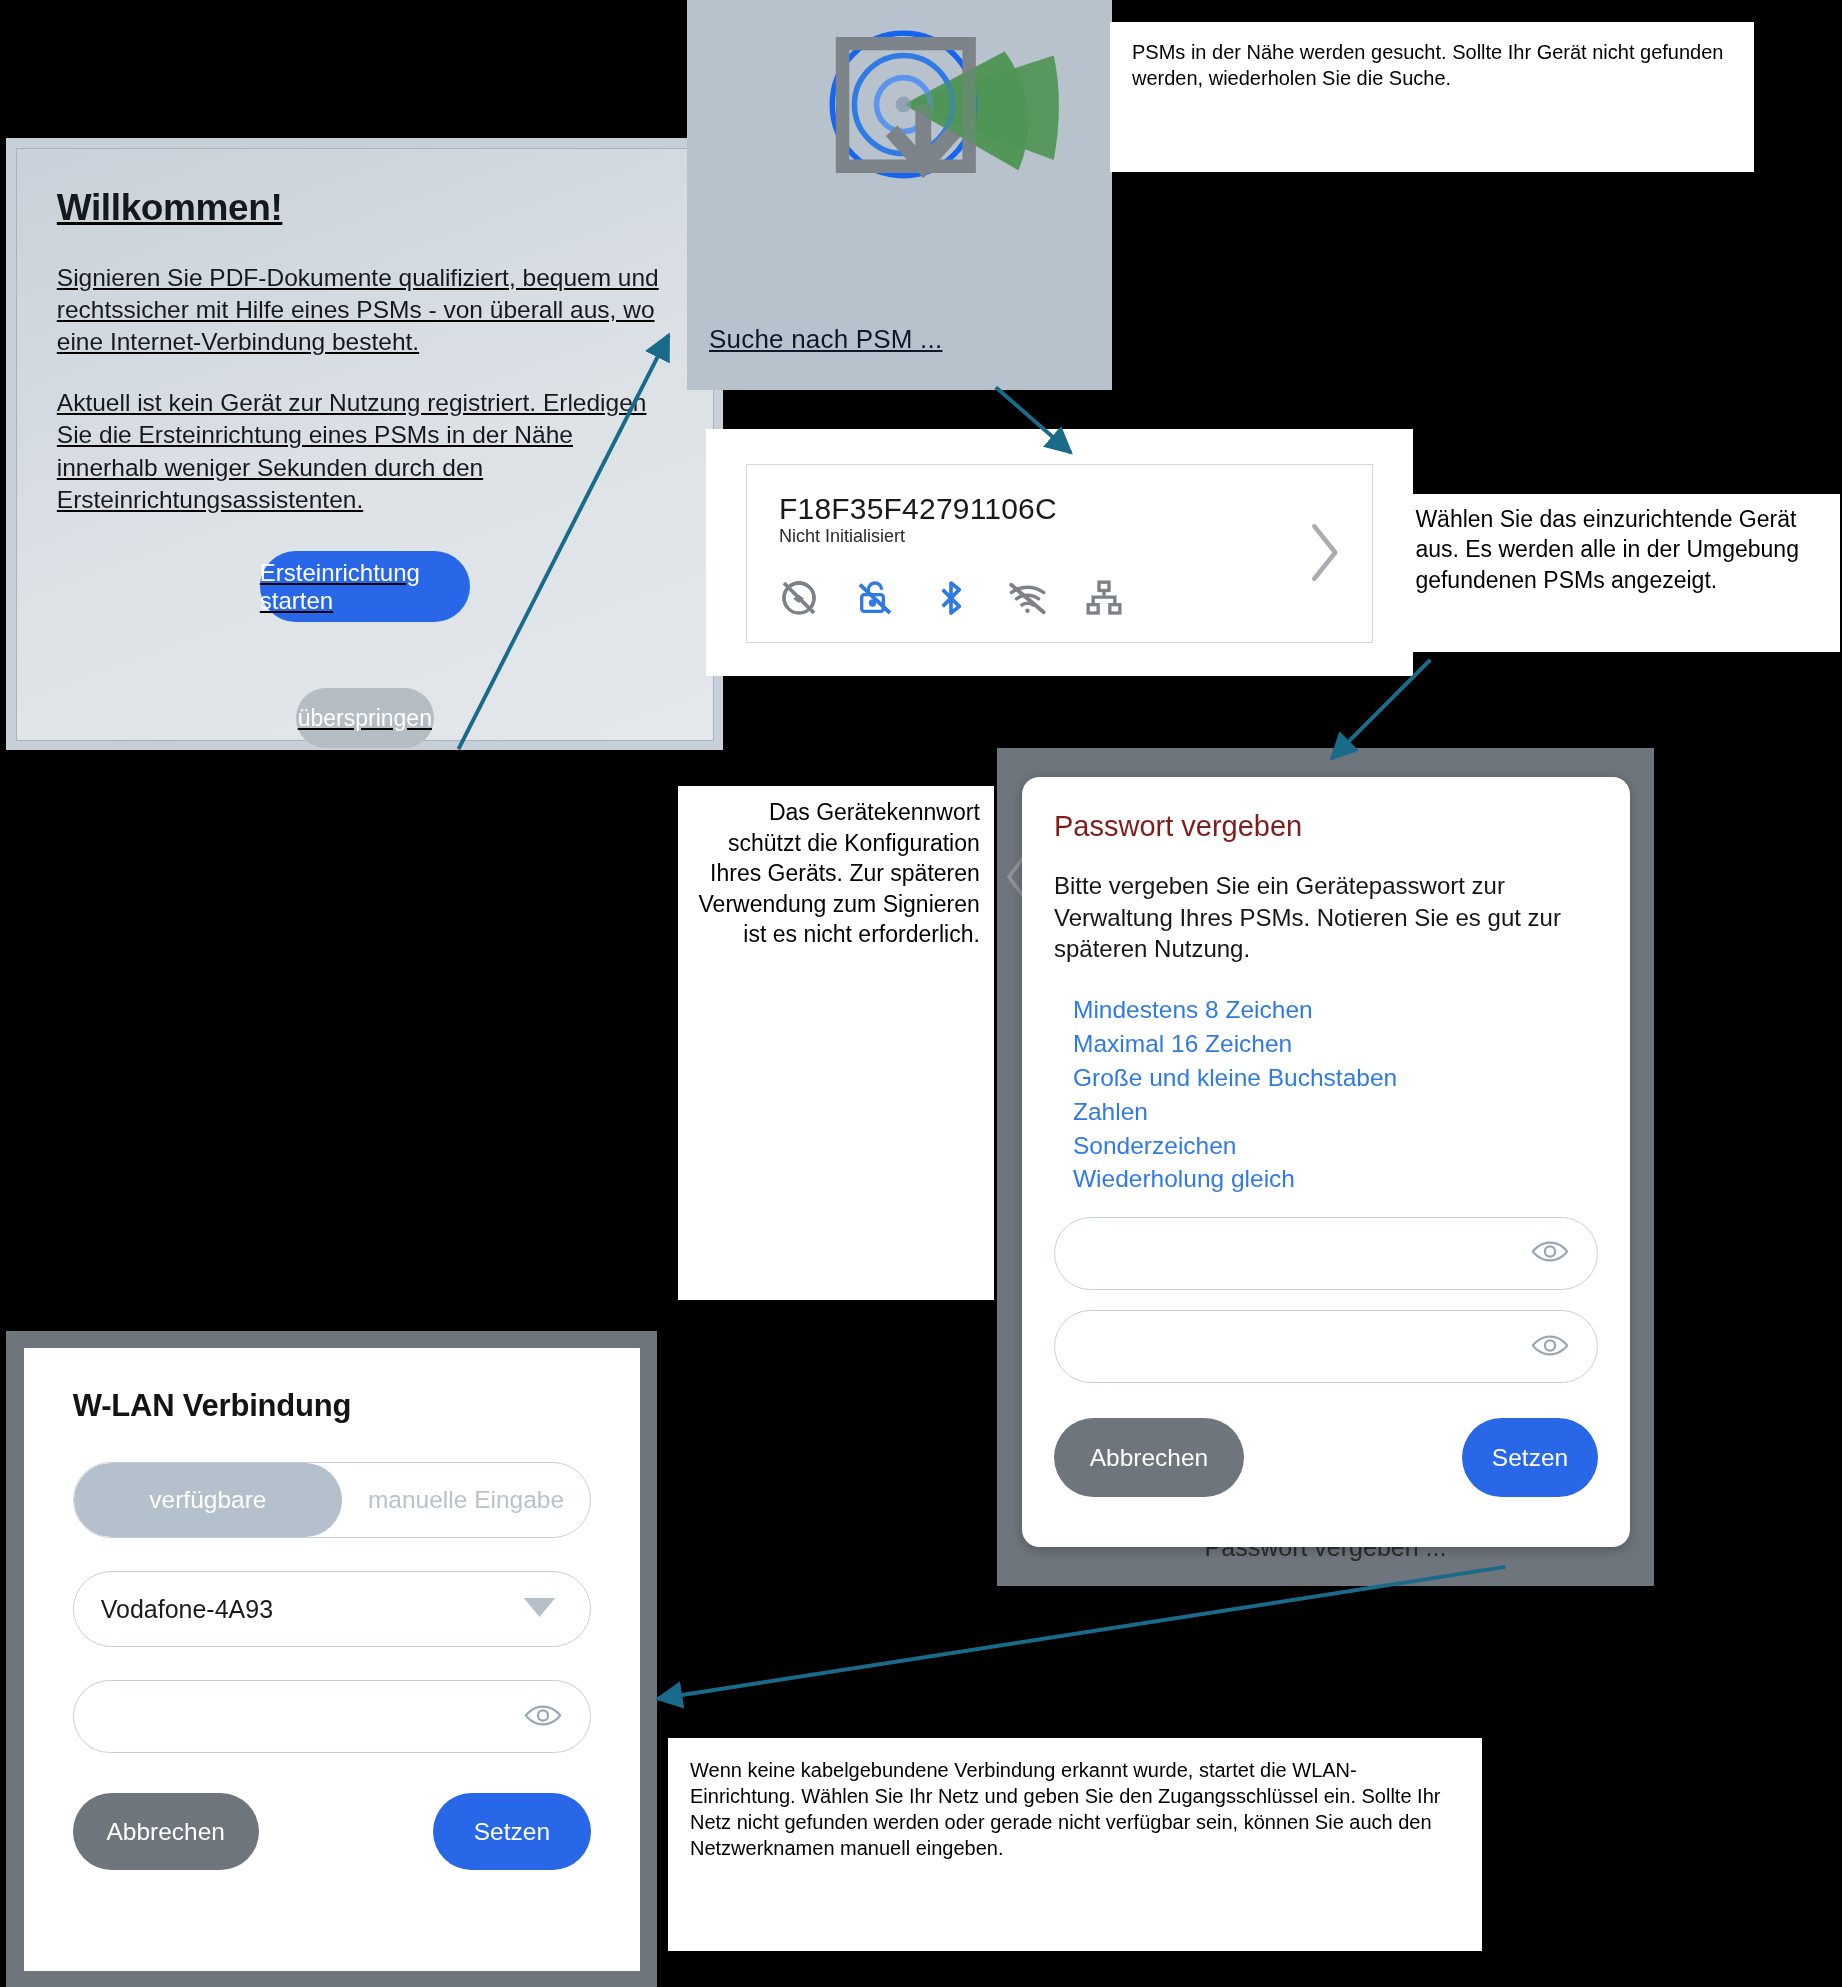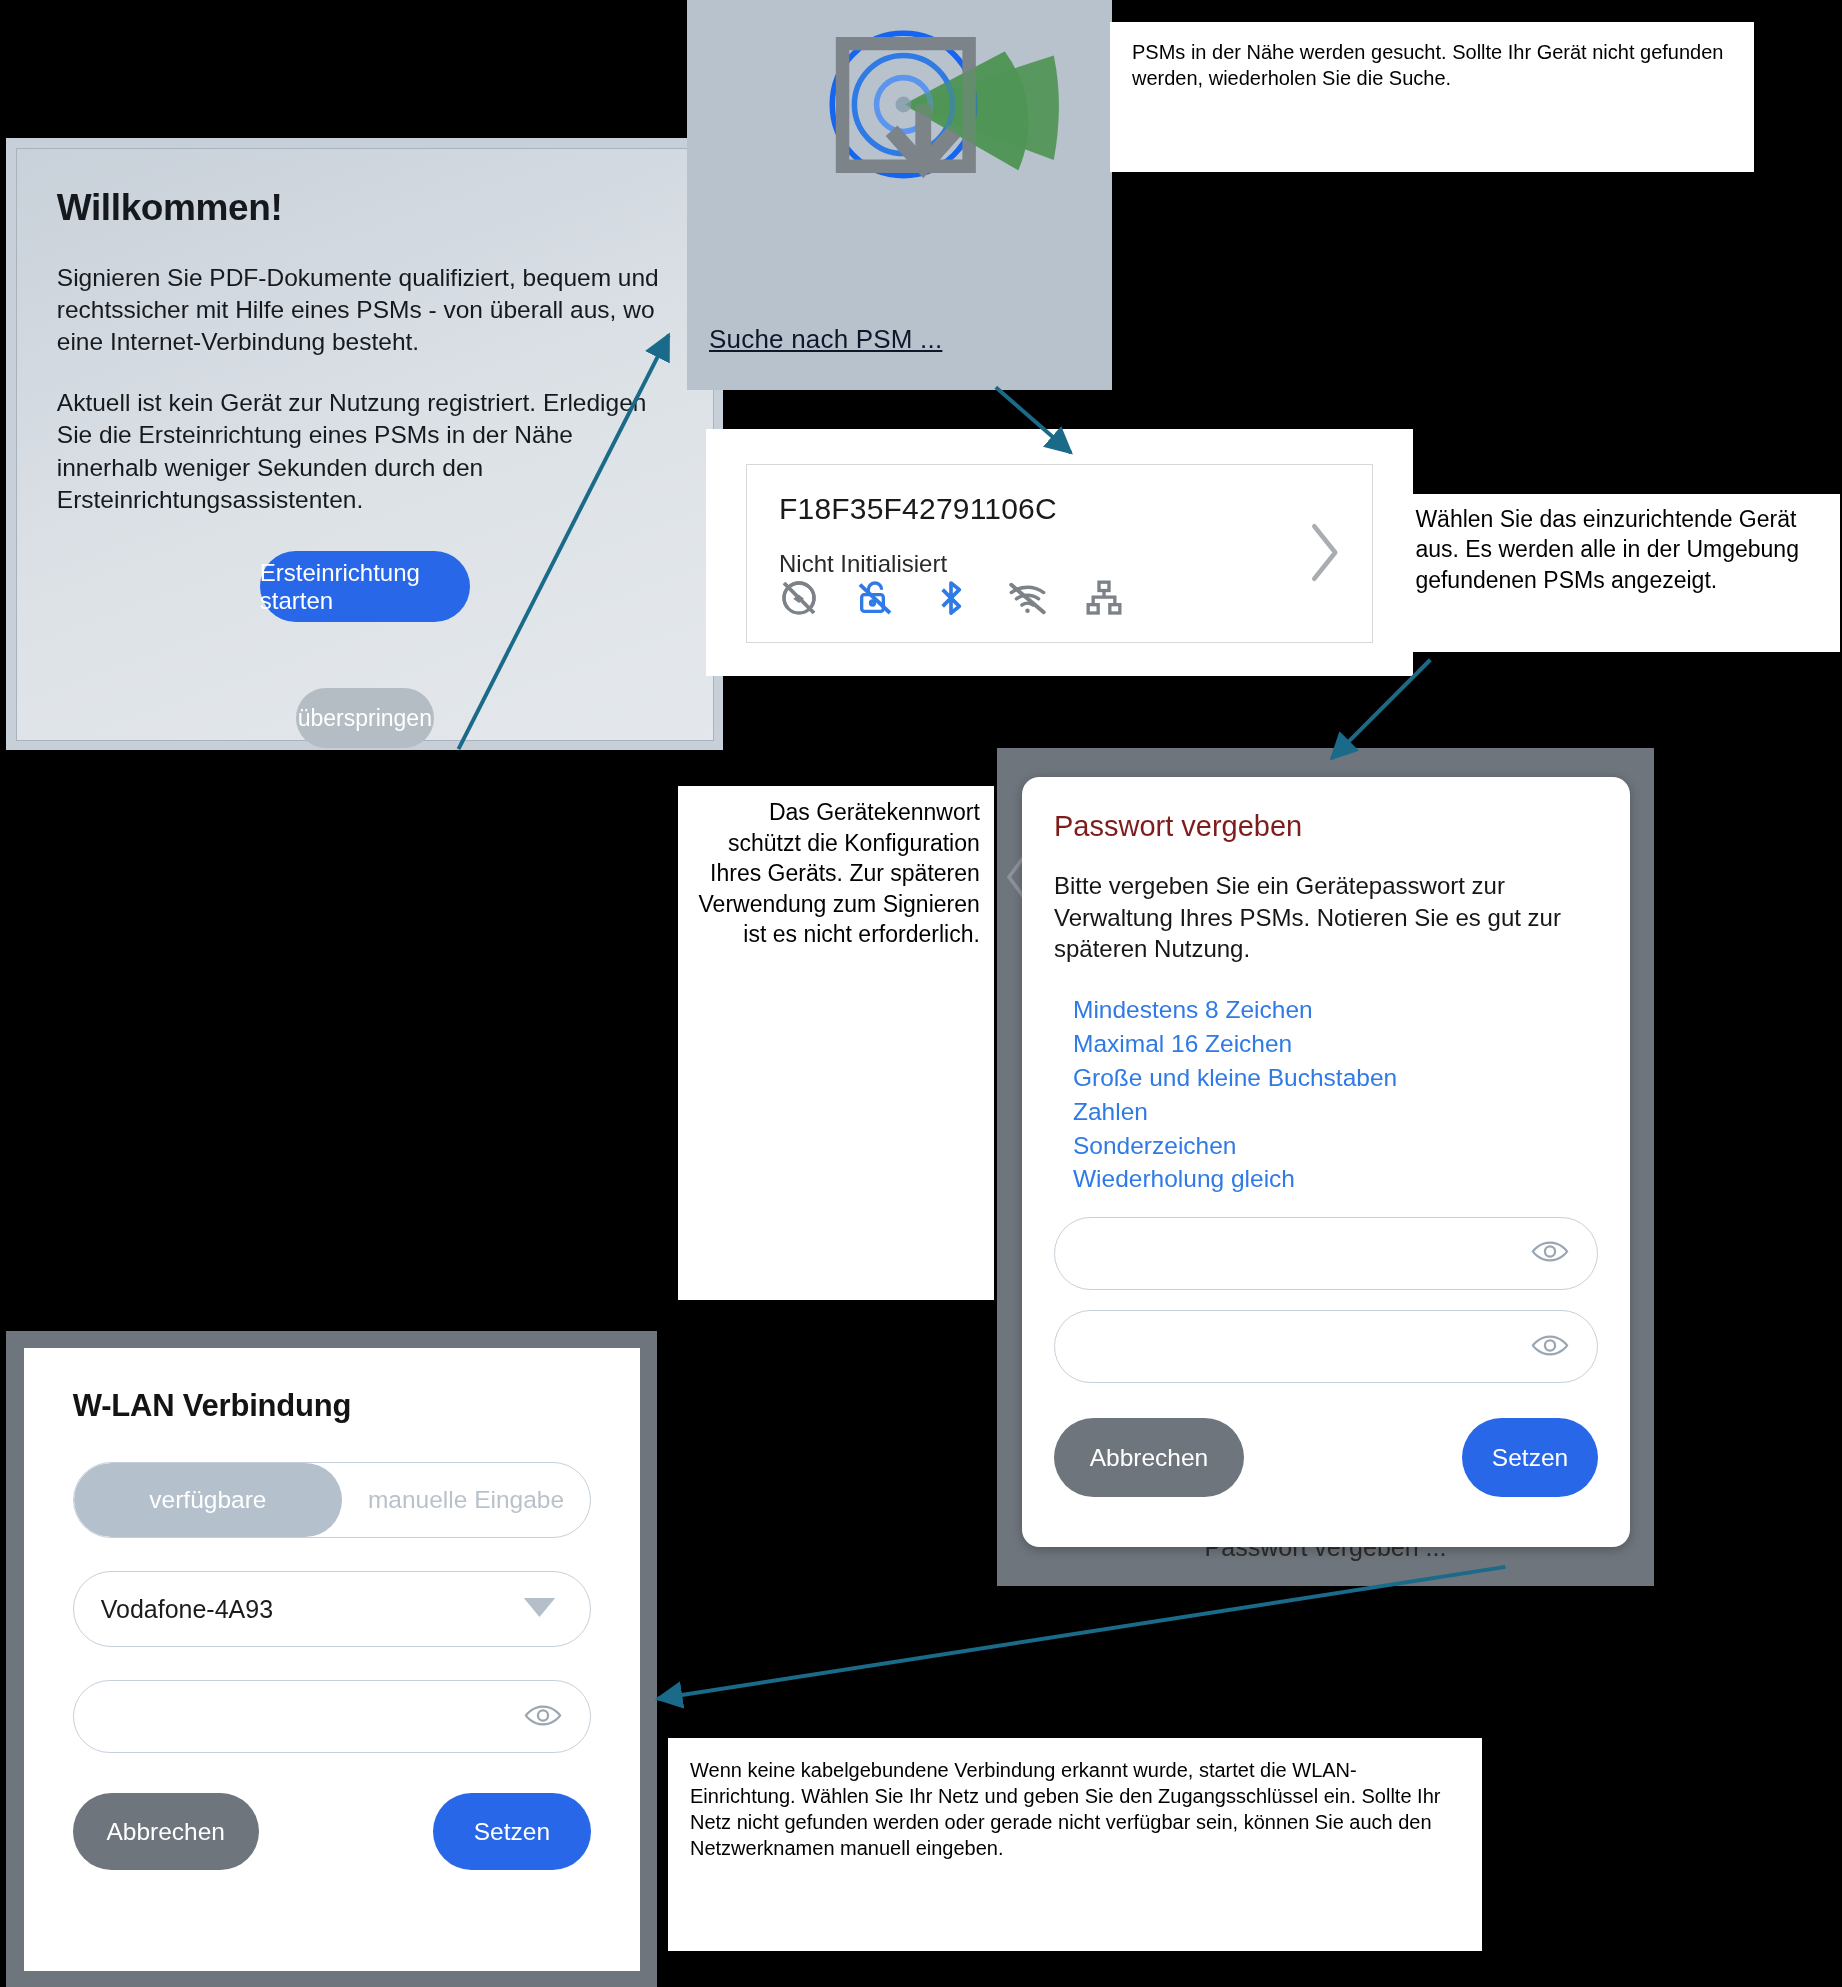--- a/index.html
+++ b/index.html
@@ -12,20 +12,21 @@
   #stage { position: relative; width: 1843px; height: 1988px; background: #000; }
 
   
   .abs { position: absolute; }
 
   
   #welcome-panel {
     left: 6.3px; top: 138px; width: 717px; height: 612px;
     background: #c7cfd8;
     padding: 9.5px;
+    text-decoration: underline;
   }
   #welcome-inner {
     width: 100%; height: 100%;
     border: 1.6px solid #a9b3bd;
     background: linear-gradient(160deg,#c8d0d9 0%, #dde2e7 55%, #e4e8ec 100%);
     padding: 38px 40px 0 40px;
   }
   #welcome-title {
     font-size: 37px; font-weight: bold; color: #15181c;
     letter-spacing: -0.4px; margin-bottom: 33px;
@@ -70,21 +71,21 @@
   #device-panel {
     left: 706px; top: 429px; width: 707px; height: 247px;
     background:#fff;
   }
   #device-card {
     position:absolute; left:40px; top:35px; right:40px; bottom:33px;
     border:1.6px solid #d8d8d8; background:#fff;
     padding: 27px 32px;
   }
   #device-id { font-size: 30px; color:#1a1a1a; letter-spacing:0.2px; }
-  #device-status { font-size: 24px; color:#2a2a2a; margin-top: 24px; }
+  #device-status { font-size: 18px; color:#2a2a2a; }
   #device-icons { position:absolute; left:32px; bottom:20.5px; display:flex; gap:36px; align-items:center; }
   #device-chevron { position:absolute; right:27px; top:50%; transform:translateY(-50%); }
 
   
   #pwd-backdrop {
     left:997px; top:748px; width:657px; height:838px;
     background:#6e757c;
   }
   #pwd-ghost-chevron { position:absolute; left:3.2px; top:95px; }
   #pwd-ghost-label {

